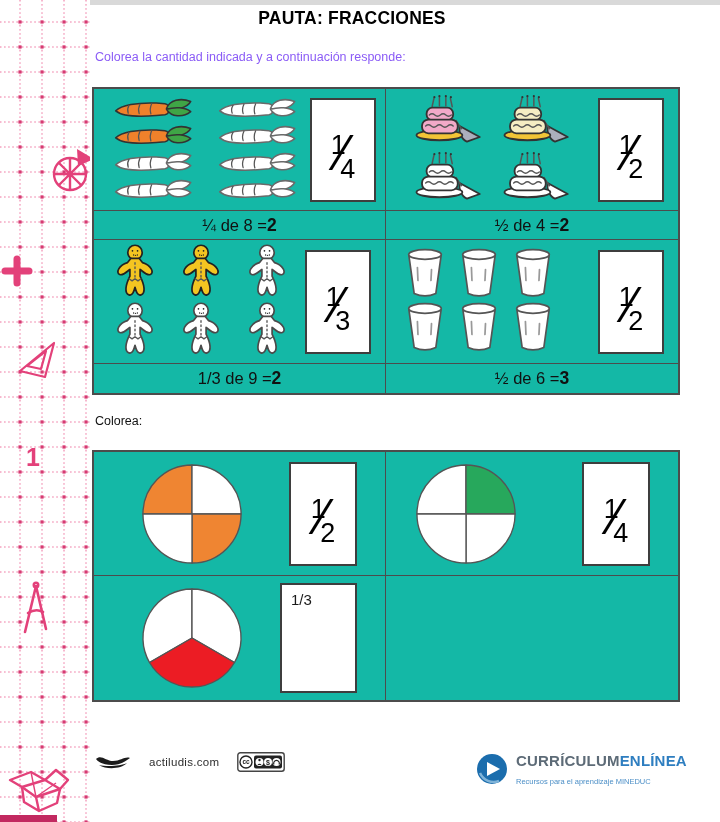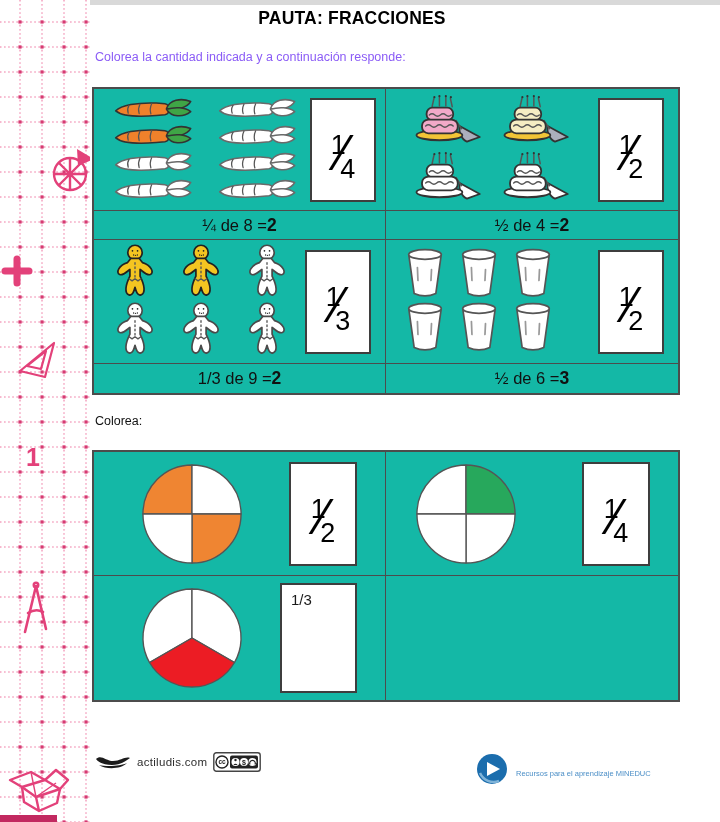--- a/index.html
+++ b/index.html
@@ -71,21 +71,21 @@
 
   
   .pcell{display:flex;align-items:center;}
   .pie{width:104px;height:104px;flex:0 0 auto;}
   .pie path{stroke:#555;stroke-width:1.4;stroke-linejoin:round;}
   .t2>div:nth-child(odd) .pie{margin-left:46px;}
   .t2>div:nth-child(even) .pie{margin-left:28px;}
   .pcell .fbox{margin-left:auto;margin-right:28px;width:64px;}
 
   
-  .footer-left{position:absolute;left:3px;top:752px;display:flex;align-items:center;gap:6px;}
+  .footer-left{position:absolute;left:3px;top:752px;display:flex;align-items:center;gap:18px;}
   .actiludis-text{font-size:11.5px;color:#2e2e2e;letter-spacing:.3px;}
   .footer-right{position:absolute;left:384px;top:753px;display:flex;align-items:center;gap:8px;}
   .cl-text .l1{font-size:15px;font-weight:bold;letter-spacing:.2px;line-height:1.05;}
   .cl-text .cur{color:#5d6b77;}
   .cl-text .enl{color:#2e7ec0;}
   .cl-text .l2{font-size:7.5px;color:#4c8fc7;margin-top:8px;}
 </style>
 </head>
 <body>
 
@@ -466,18 +466,19 @@
     </svg>
   </div>
 
   <div class="footer-right">
     <svg width="32" height="32" viewBox="0 0 32 32">
       <circle cx="16" cy="16" r="15" fill="#1b6dad"></circle>
       <path d="M23 28 a15 15 0 0 1 -19 -8" fill="none" stroke="#7fb3d8" stroke-width="2.5"></path>
       <path d="M11 9 L24 16 L11 23 Z" fill="#ffffff"></path>
     </svg>
     <div class="cl-text">
+      <div class="l1"><span class="cur">CURRÍCULUM</span><span class="enl">ENLÍNEA</span></div>
       <div class="l2">Recursos para el aprendizaje MINEDUC</div>
     </div>
   </div>
 </div>
 
 <div class="bottom-bar"></div>
 
 </body></html>

